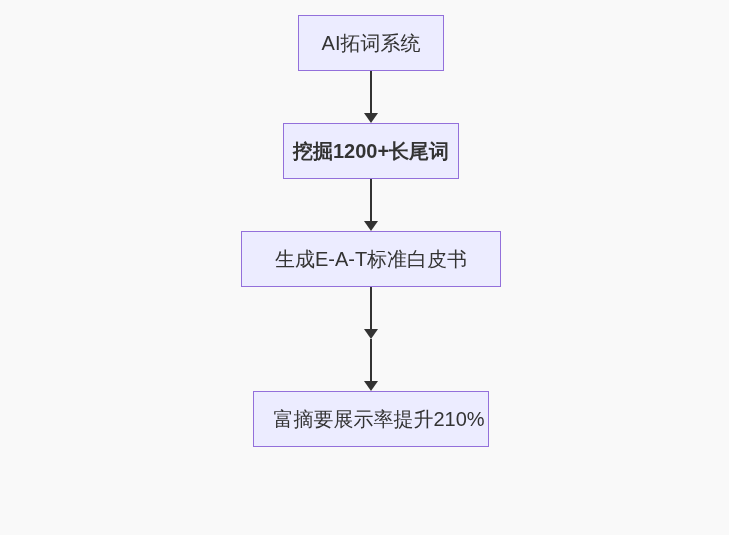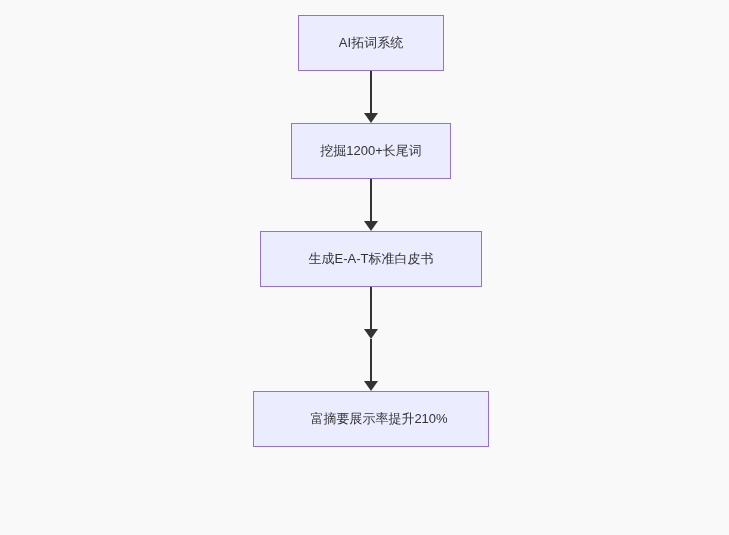--- a/index.html
+++ b/index.html
@@ -31,26 +31,26 @@
   }
   .node {
     box-sizing: border-box;
     height: 56px;
     background: #ECECFF;
     border: 1px solid #9370DB;
     display: flex;
     align-items: center;
     justify-content: center;
     color: #333333;
-    font-size: 13px;
+    font-size: 20px;
     white-space: nowrap;
   }
   .n0 { width: 146px; }
-  .n1 { width: 160px; }
-  .n2 { width: 222px; align-items: center; }
+  .n1 { width: 176px; font-weight: bold; }
+  .n2 { width: 260px; align-items: center; }
   .n3 { width: 214px; }
   .n4 { width: 236px; padding-left: 16px; }
   .arrow {
     height: 52px;
     display: flex;
     flex-direction: column;
     align-items: center;
   }
   .arrow .line {
     flex: 1 1 auto;

